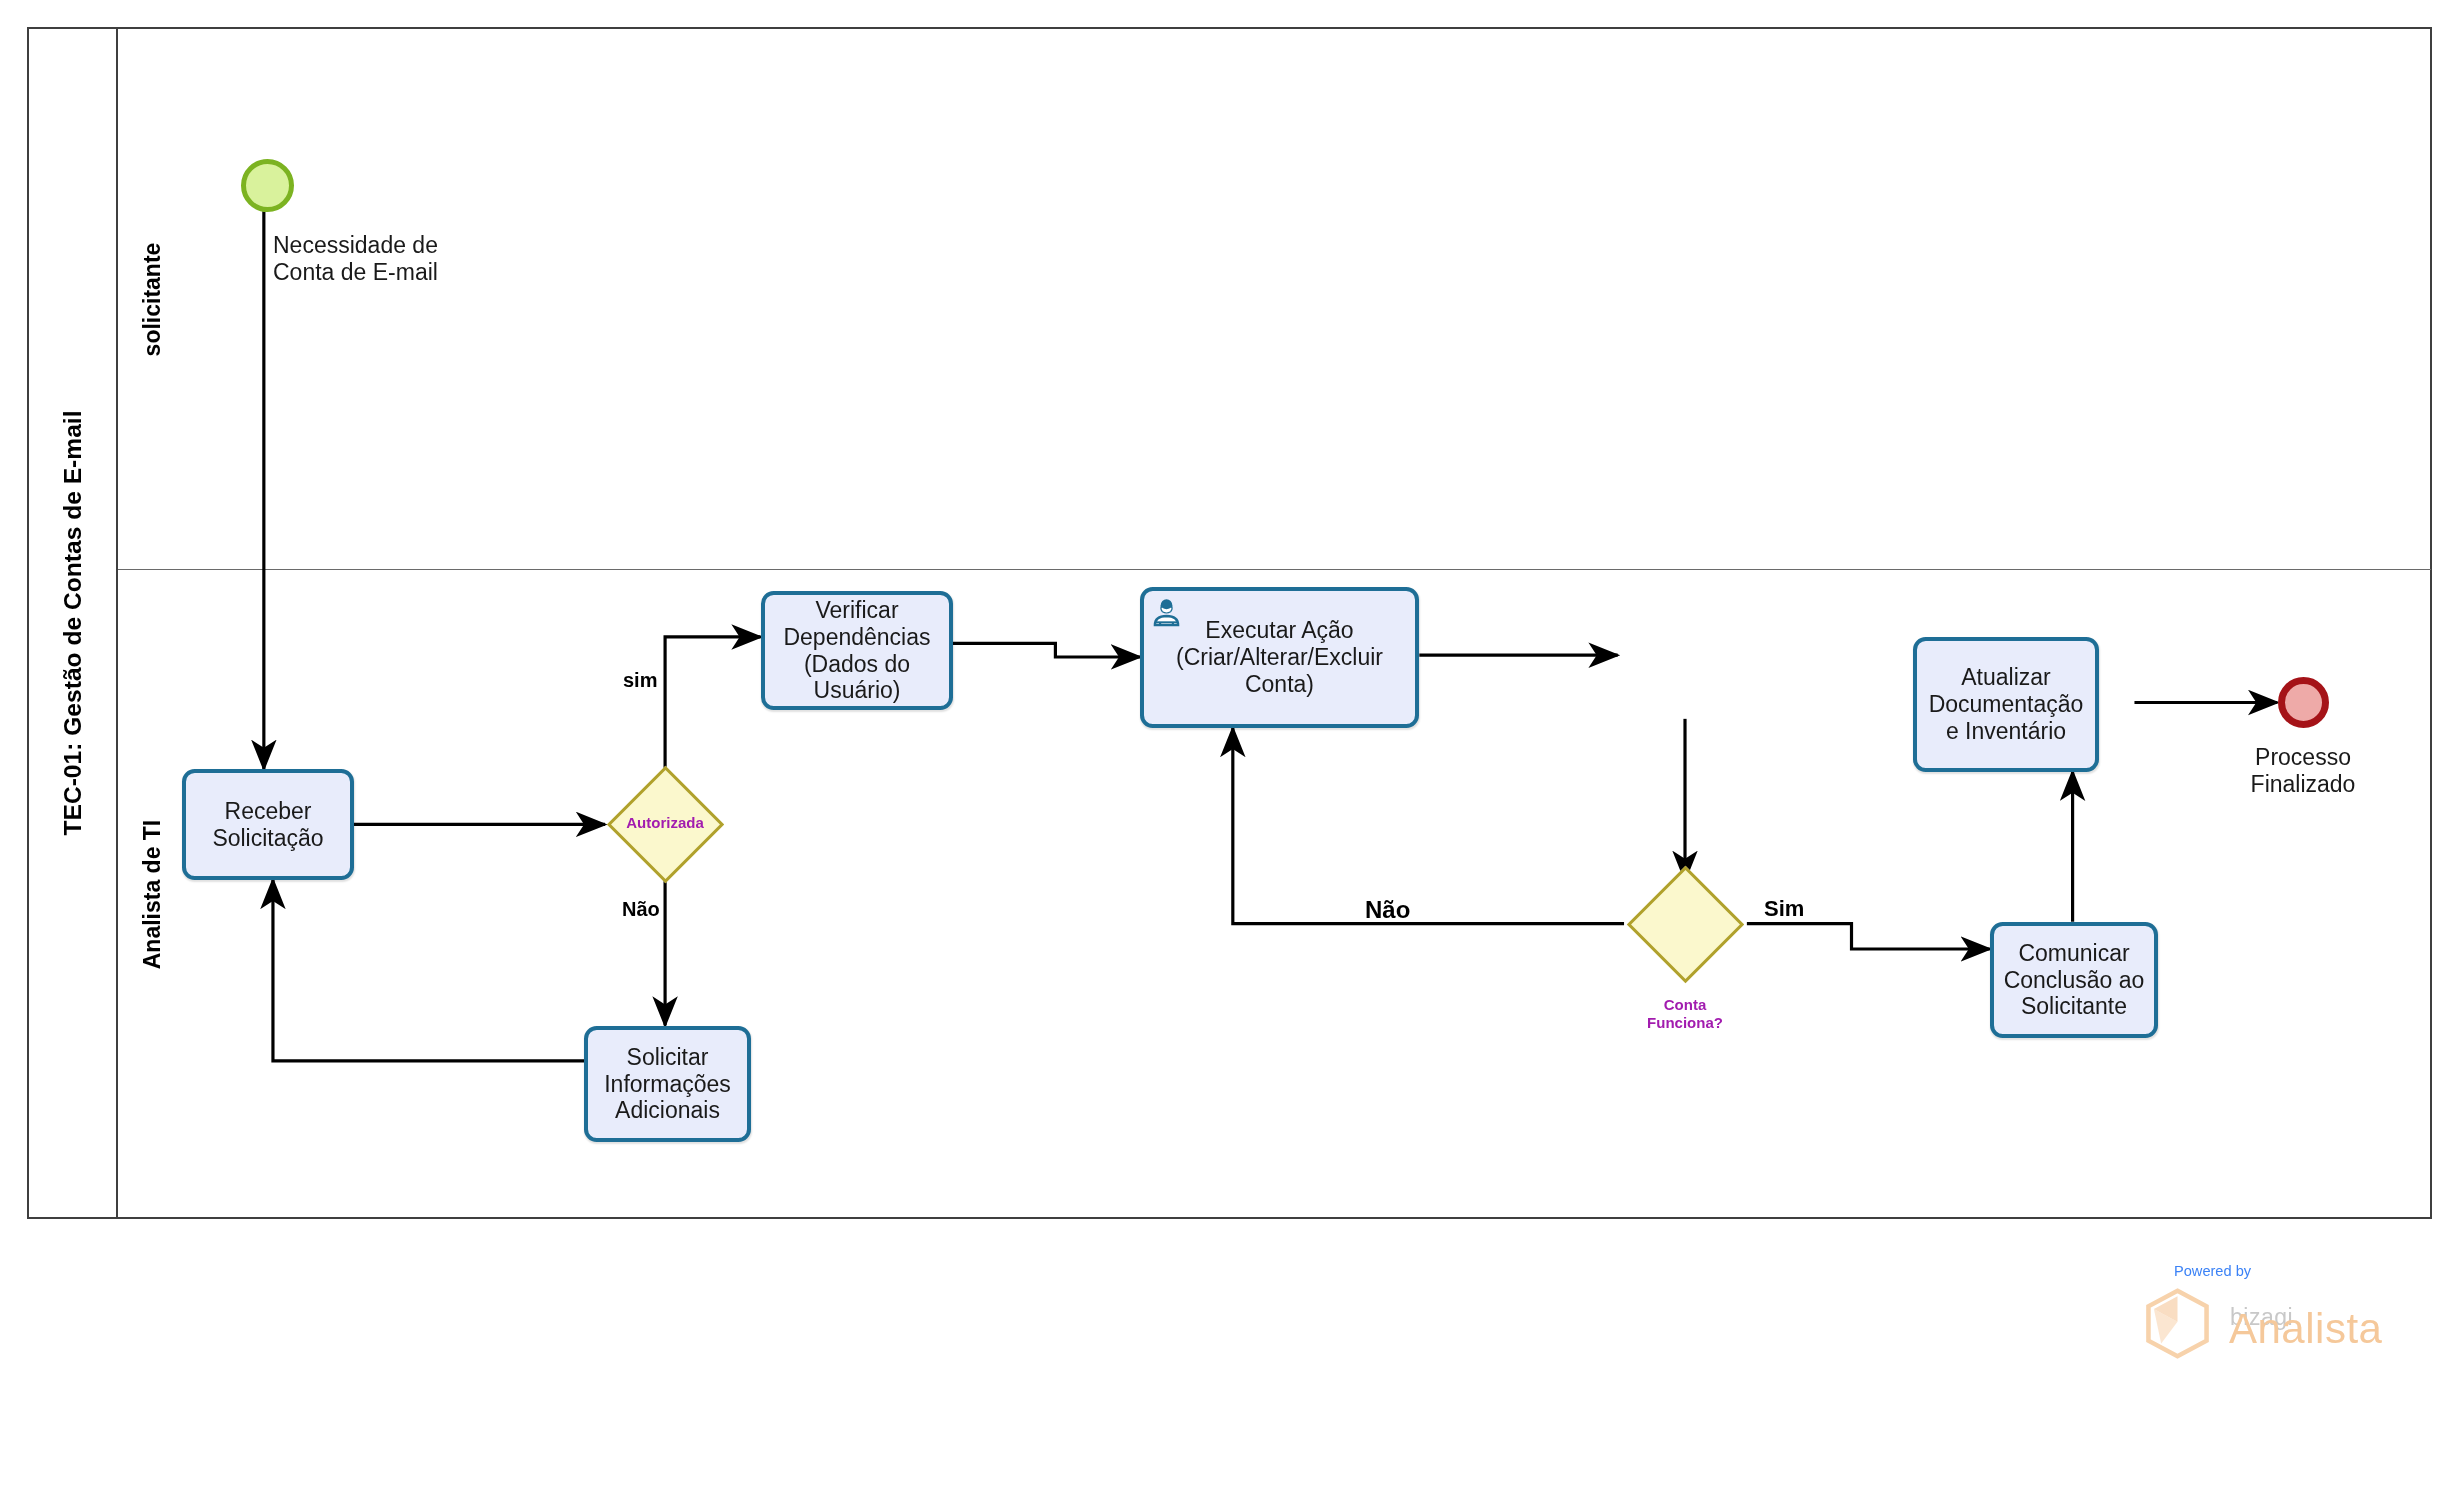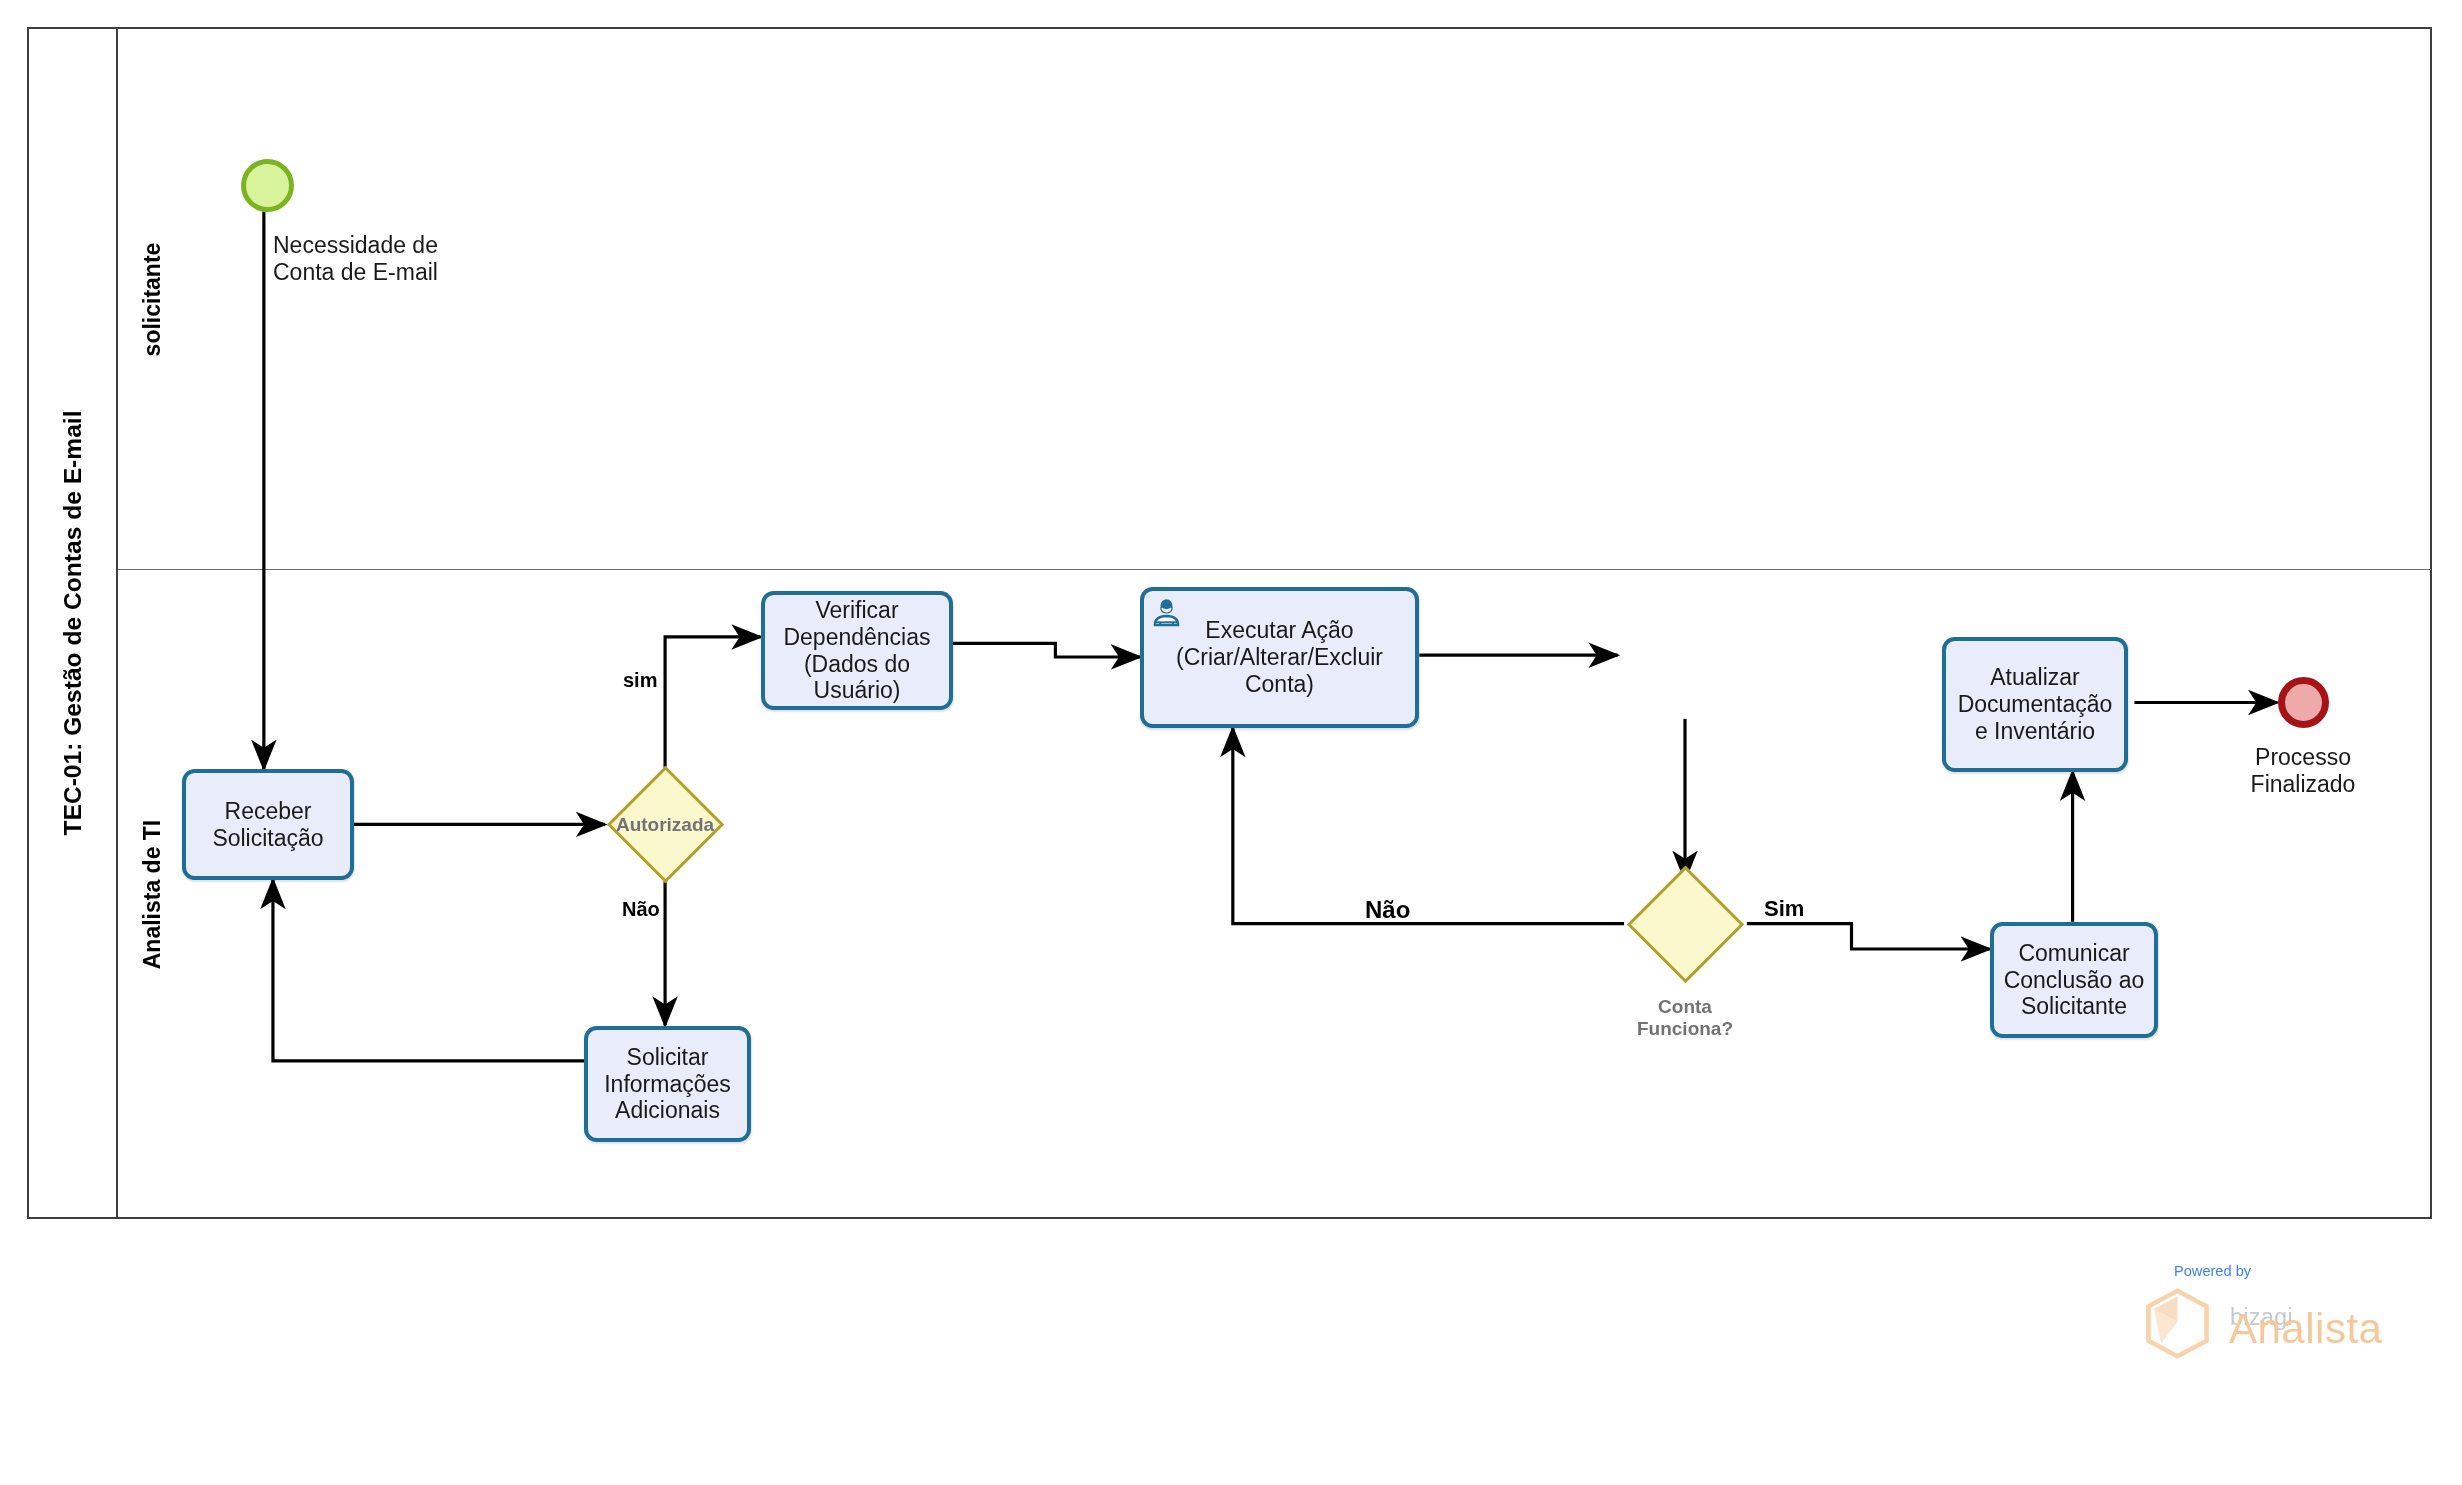--- a/index.html
+++ b/index.html
@@ -141,23 +141,23 @@
   .gateway .diamond {
     width: 100%;
     height: 100%;
     background: #fbf8cd;
     border: 3.6px solid #b0a12c;
     transform: rotate(45deg);
     box-sizing: border-box;
   }
   .gateway-label {
     position: absolute;
-    font-size: 19px;
+    font-size: 15px;
     font-weight: bold;
-    color: #737373;
+    color: #a21caf;
     text-align: center;
     white-space: pre-line;
     line-height: 1.18;
   }
 
   .flow-label {
     position: absolute;
     font-size: 20px;
     font-weight: bold;
     color: #000;
@@ -290,21 +290,21 @@
 Conta)</span>
   </div>
 
 
   <div class="task" style="left:1990px;top:922px;width:168px;height:116px;">
     <span class="task-label">Comunicar
 Conclusão ao
 Solicitante</span>
   </div>
 
-  <div class="task" style="left:1913px;top:637px;width:186px;height:135px;margin-left:29px;">
+  <div class="task" style="left:1913px;top:637px;width:186px;height:135px;">
     <span class="task-label">Atualizar
 Documentação
 e Inventário</span>
   </div>
 
   <div class="gateway" style="left:624px;top:783px;width:83px;height:83px;">
     <div class="diamond"></div>
   </div>
   <div class="gateway-label" style="left:592px;top:814px;width:146px;">Autorizada</div>
 

